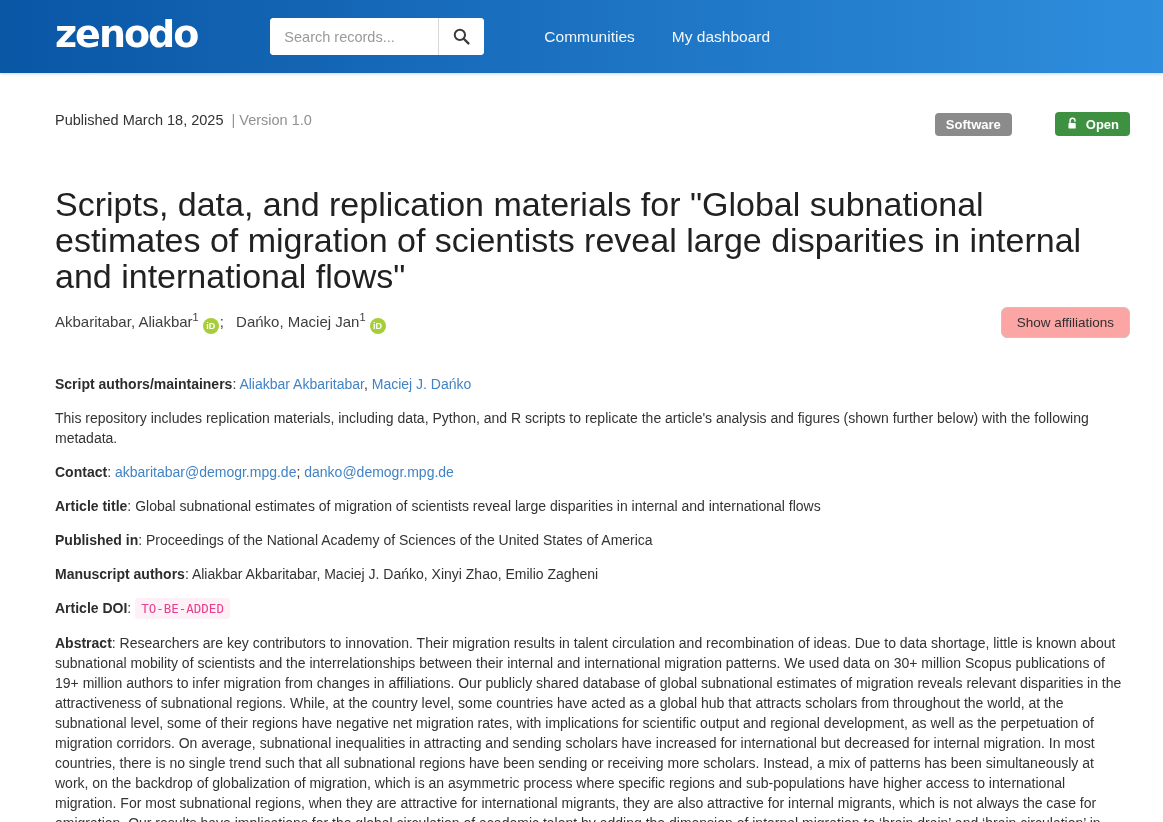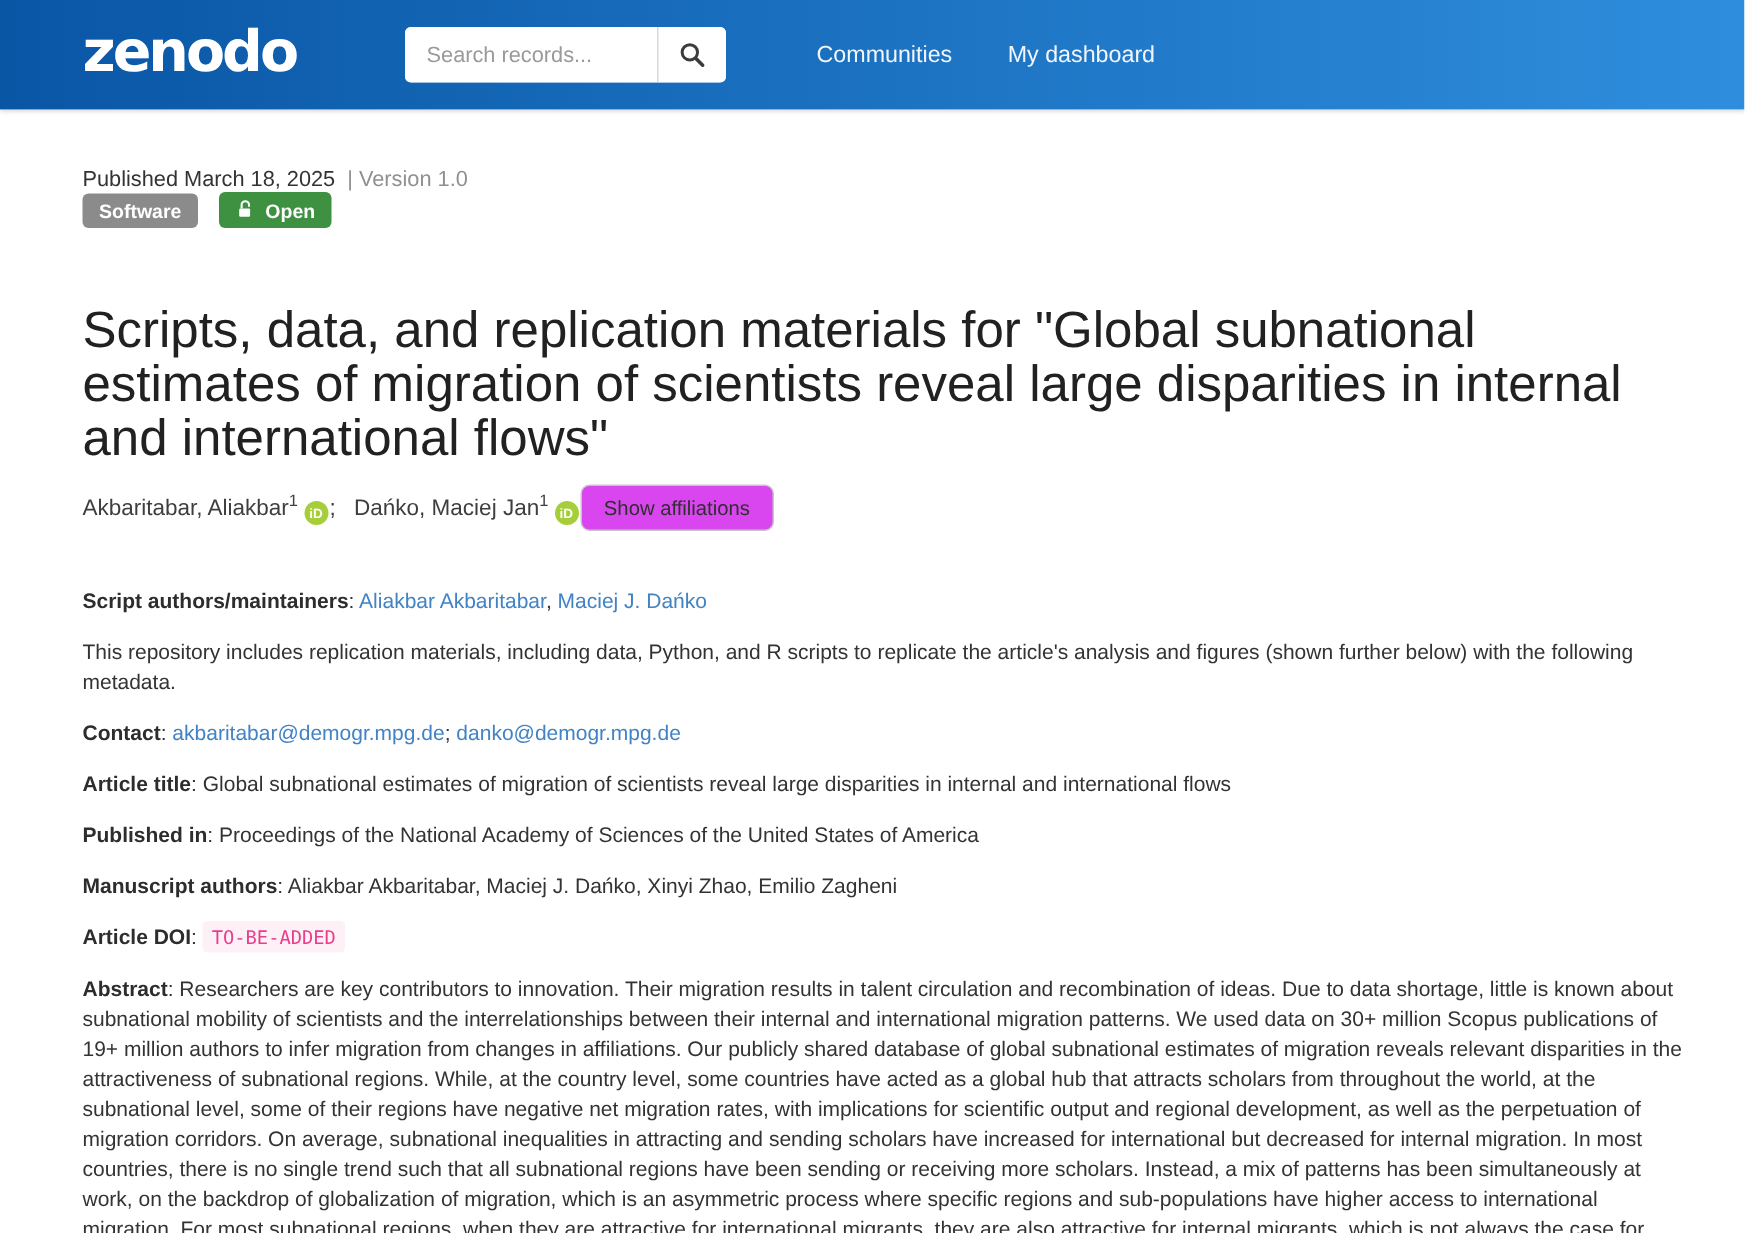--- a/index.html
+++ b/index.html
@@ -81,71 +81,71 @@
     font-size:15.5px;
     cursor:pointer;
   }
   
   .container{padding:0 33px 0 55px;}
   .meta-row{
     margin-top:39px;
     display:flex;
     align-items:flex-start;
     justify-content:space-between;
-    flex-direction:column;
   }
   .pub-info{font-size:14.5px;color:var(--text-body);}
   .version{color:var(--text-muted);margin-left:4px;}
   .badges{display:flex;gap:14px;align-items:center;}
   .badge{
     font-size:13px;
     font-weight:700;
     color:#fff;
     border-radius:4px;
     padding:5px 11px;
     display:inline-flex;
     align-items:center;
     gap:7px;
     line-height:1;
+    margin-left:29px;
   }
   .badge-type{background:var(--badge-gray);}
   .badge-access{background:var(--badge-green);}
   .record-title{
     margin-top:50px;
     font-size:34px;
     font-weight:400;
     line-height:36px;
     color:var(--text-dark);
     max-width:1070px;
   }
   .authors-row{
     margin-top:13px;
     display:flex;
-    justify-content:flex-start;
+    justify-content:space-between;
     align-items:center;
   }
   .authors{font-size:15px;color:#3e3e3e;}
   .authors sup{font-size:11px;}
   .author-sep{margin-right:8px;}
   .orcid{
     display:inline-flex;
     align-items:center;
     justify-content:center;
     width:16px;height:16px;
     border-radius:50%;
     background:var(--orcid-green);
     color:#fff;
     font-size:9px;
     font-weight:700;
     vertical-align:-2px;
     margin:0 1px 0 4px;
     cursor:pointer;
   }
   .btn-affiliations{
-    background:#d946ef;
+    background:#fca5a5;
     border:1px solid #c5c5c5;
     border-radius:6px;
     padding:7px 15px;
     font-size:13.5px;
     font-family:"Liberation Sans",sans-serif;
     color:#2f2f2f;
     cursor:pointer;
   }
   .description{margin-top:36px;font-size:14px;line-height:20px;max-width:1078px;}
   .description p{margin-bottom:14px;}

